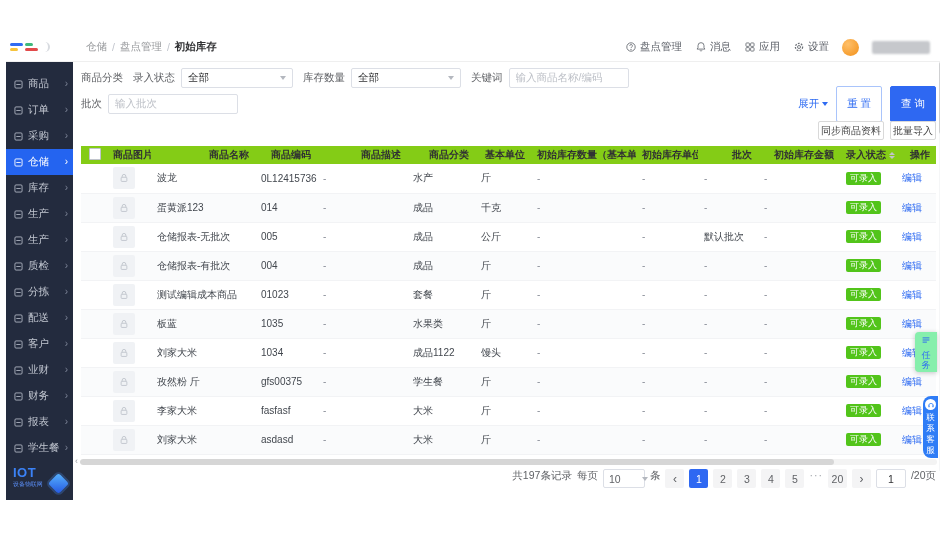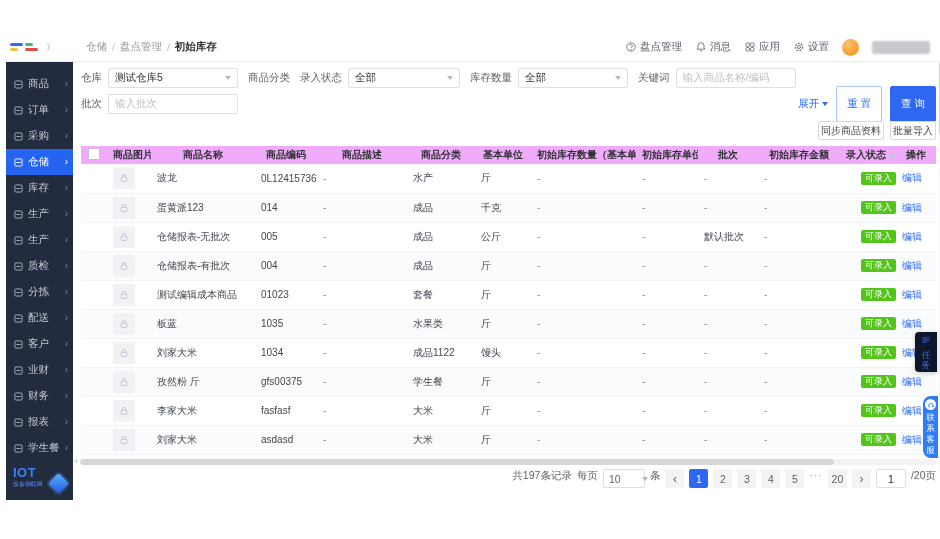--- a/index.html
+++ b/index.html
@@ -67,31 +67,31 @@
   .btn{height:36px;padding:0 10px;border-radius:2px;font-size:10.5px;display:inline-flex;align-items:center;
        justify-content:center;cursor:pointer;border:1px solid transparent;font-family:inherit;white-space:nowrap;}
   .ghost{background:#fff;border-color:#a9c4fb;color:#2e6bf2;}
   .primary{background:#2e68f2;color:#fff;border-color:#2e68f2;}
   .plain{background:#fff;border-color:#d9d9d9;color:#454545;height:19px;font-size:10px;padding:0 2px;}
 
   .toolbar{position:absolute;top:59px;right:8px;display:flex;gap:6px;}
 
   .table-wrap{position:absolute;left:8px;top:84px;width:855px;}
   table{border-collapse:collapse;table-layout:fixed;width:855px;font-size:10px;}
-  thead th{background:#f0abfc;height:18px;font-weight:bold;color:#303133;text-align:center;
+  thead th{background:#84cc16;height:18px;font-weight:bold;color:#303133;text-align:right;
            padding:0 6px;white-space:nowrap;overflow:hidden;box-sizing:border-box;}
   tbody td{height:29px;border-bottom:1px solid #f2f3f5;padding:0 6px;white-space:nowrap;
            overflow:hidden;color:#42474e;box-sizing:border-box;}
   tbody tr:nth-child(even){background:#fafbfc;}
   .muted{color:#8a8f99;}
   .cbx{width:10px;height:10px;border:1px solid #c0c4cc;border-radius:1px;background:#fff;display:inline-block;}
   .img-ph{width:22px;height:22px;background:#f0f2f5;border-radius:2px;display:flex;align-items:center;justify-content:center;}
   .lockico{width:12px;height:12px;color:#c0c4cc;}
   .badge{display:inline-block;background:#52c41a;color:#fff;font-size:9px;line-height:13px;
-         padding:0 4px;border-radius:2px;margin-left:15px;}
+         padding:0 4px;border-radius:2px;}
   .link{color:#2e6bf2;cursor:pointer;text-decoration:none;}
   .sort{display:inline-flex;flex-direction:column;margin-left:3px;vertical-align:middle;gap:1px;}
   .sort i{width:0;height:0;border-left:3px solid transparent;border-right:3px solid transparent;display:block;}
   .sort .up{border-bottom:3.5px solid #c0c4cc;}
   .sort .dn{border-top:3.5px solid #c0c4cc;}
 
   .h-scroll{position:absolute;left:2px;top:395px;width:867px;display:flex;align-items:center;
             height:9px;gap:2px;color:#9a9da3;font-size:9px;box-sizing:border-box;}
   .hs-arrow{line-height:1;cursor:pointer;}
   .hs-track{flex:1;height:6px;background:#f3f3f3;border-radius:3px;overflow:hidden;}
@@ -107,21 +107,21 @@
   .pg.active{background:#2e68f2;color:#fff;}
   .pg.arrow{font-size:12px;}
   .pg-ell{color:#a0a3a9;letter-spacing:1px;}
   .jmp{width:30px;height:19px;border:1px solid #dcdfe6;border-radius:2px;text-align:center;
        font-size:10.5px;color:#303133;box-sizing:border-box;font-family:inherit;}
 
   .v-scroll{position:absolute;right:0;top:29px;width:5px;height:409px;background:#f5f6f7;}
   .v-thumb{width:5px;height:72px;background:#cfd0d2;border-radius:3px;}
 
   
-  .float-task{position:absolute;left:915px;top:332px;width:22px;height:40px;background:#0f172a;
+  .float-task{position:absolute;left:915px;top:332px;width:22px;height:40px;background:#86efac;
               border-radius:4px 0 0 4px;box-shadow:0 1px 5px rgba(0,0,0,.22);display:flex;
               flex-direction:column;align-items:center;justify-content:center;gap:2px;color:#2e6bf2;cursor:pointer;}
   .float-task .tico{width:10px;height:10px;}
   .ft-label{width:10px;font-size:9px;line-height:10px;text-align:center;word-break:break-all;color:#2e6bf2;}
   .float-service{position:absolute;left:923px;top:396px;width:15px;height:62px;background:#2e7cf6;
                  border-radius:8px 0 0 8px;display:flex;flex-direction:column;align-items:center;
                  padding-top:3px;box-sizing:border-box;cursor:pointer;}
   .fs-ic{width:11px;height:11px;border-radius:50%;background:#fff;color:#2e7cf6;display:flex;
          align-items:center;justify-content:center;flex:none;}
   .fs-ic svg{width:8px;height:8px;}
@@ -314,27 +314,20 @@
         <div class="iot-title">IOT</div>
         <div class="iot-sub">设备物联网</div>
         <div class="iot-cube"></div>
       </div>
     </div>
 
     <div class="main">
       <div class="filters">
         <div class="frow" id="frow1">
             <div class="fgroup">
-              <span class="flabel">仓库</span>
-              <div class="fctrl select" style="width: 130px;">
-                <span class="fval">测试仓库5</span>
-                <span class="caret"></span>
-              </div>
-            </div>
-            <div class="fgroup">
               <span class="flabel">商品分类</span>
             </div>
             <div class="fgroup">
               <span class="flabel">录入状态</span>
               <div class="fctrl select" style="width: 112px;">
                 <span class="fval">全部</span>
                 <span class="caret"></span>
               </div>
             </div>
             <div class="fgroup">

